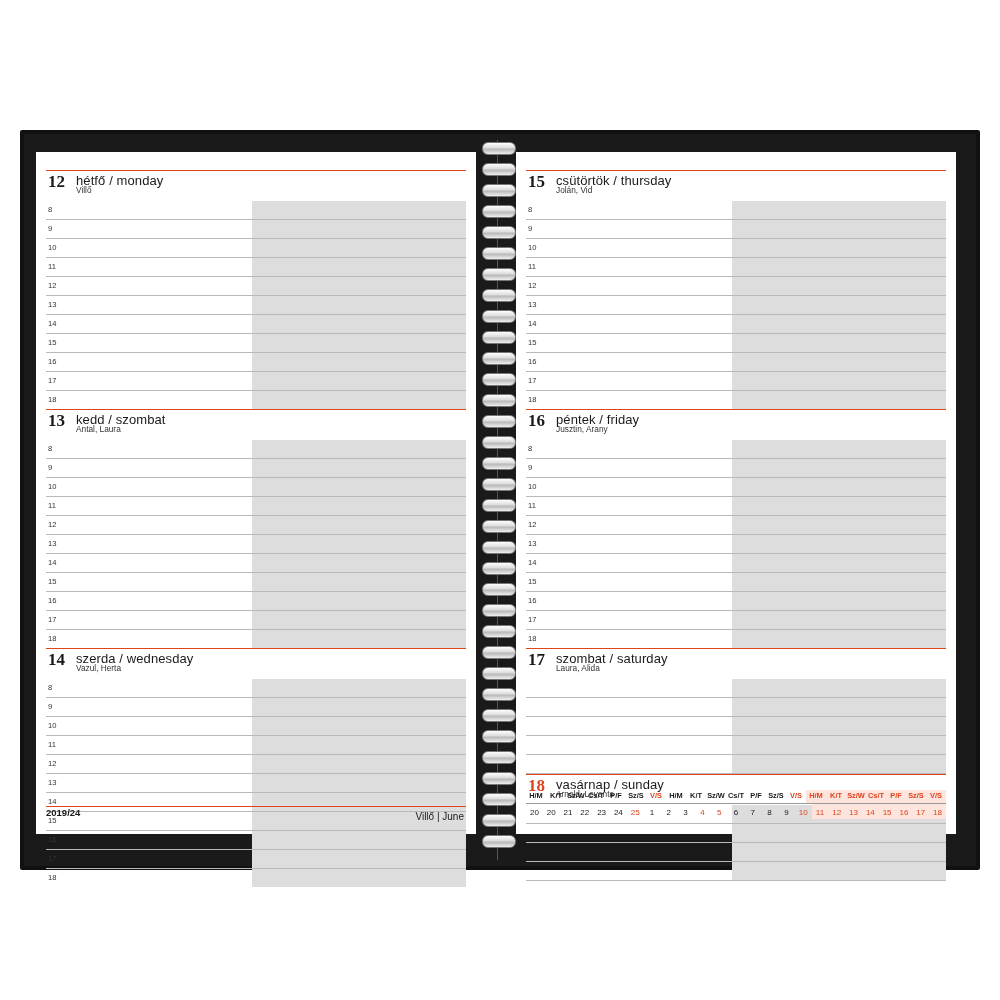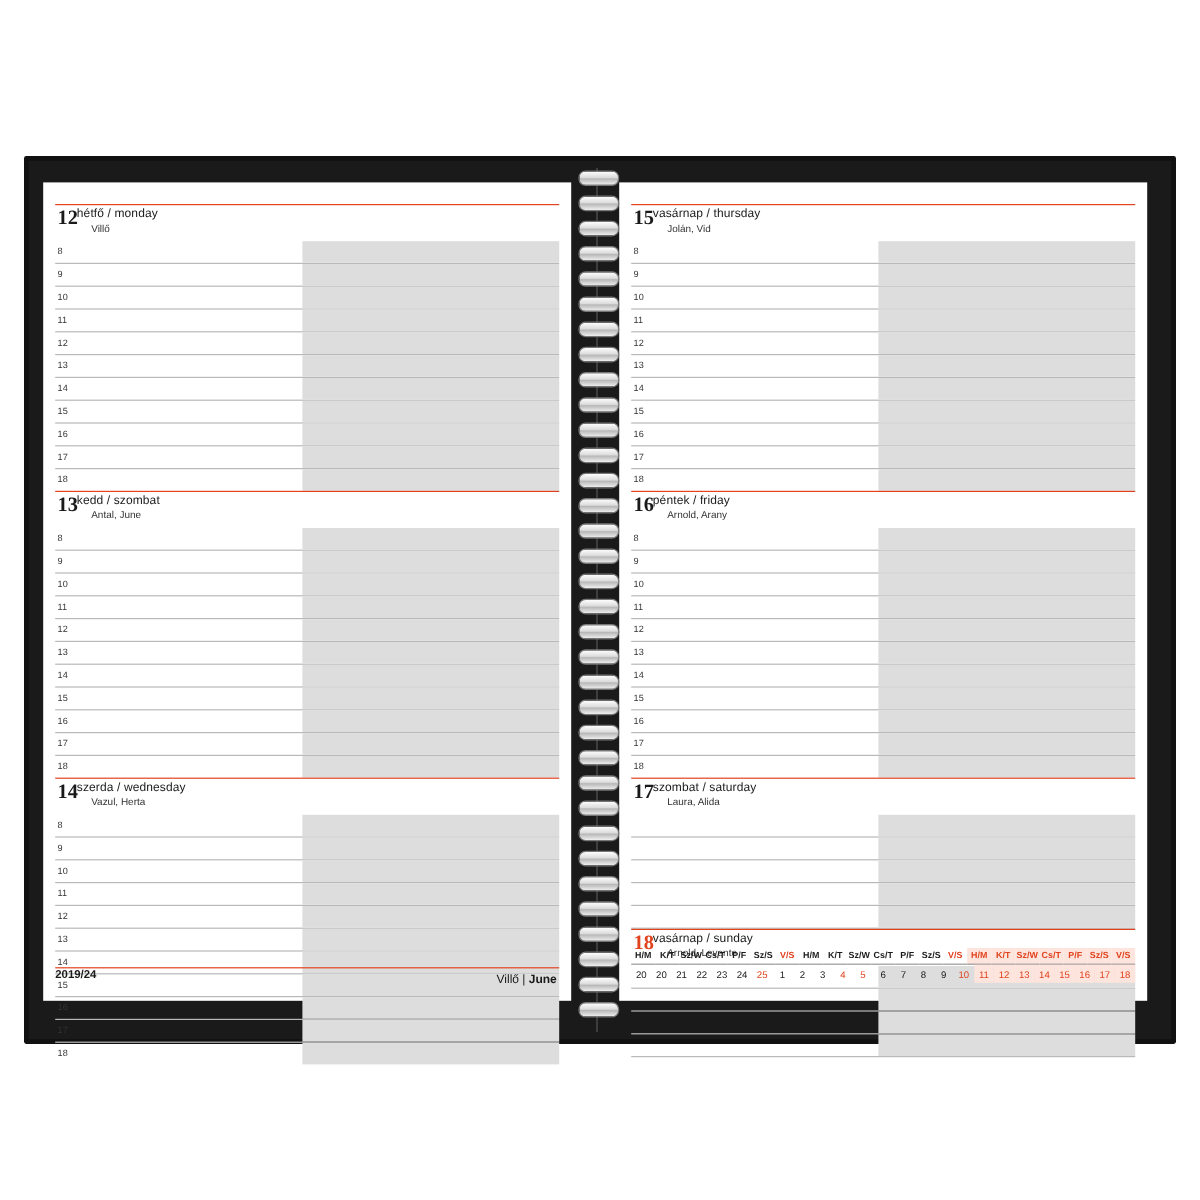--- a/index.html
+++ b/index.html
@@ -73,23 +73,23 @@
     top: 1px;
     font-size: 17px;
     font-weight: bold;
     color: #1a1a1a;
     line-height: 19px;
     font-family: "Liberation Serif", serif;
   }
   .day-num.sunday { color: #e1431f; }
   .day-title {
     position: absolute;
-    left: 18px;
+    left: 30px;
     top: 2px;
-    font-size: 10px;
+    font-size: 13px;
     color: #1a1a1a;
     letter-spacing: .1px;
   }
   .day-names {
     position: absolute;
     left: 30px;
     top: 14px;
     font-size: 8.3px;
     color: #333333;
   }
@@ -154,21 +154,21 @@
     font-weight: bold;
     color: #1a1a1a;
   }
   .footer-month {
     position: absolute;
     right: 2px;
     top: 4px;
     font-size: 10px;
     color: #1a1a1a;
   }
-  .footer-month b { font-weight: bold; margin-top: 16px; }
+  .footer-month b { font-weight: normal; margin-top: 16px; }
 
   
   .mini-cal {
     position: absolute;
     left: 10px;
     right: 10px;
     bottom: 10px;
     height: 34px;
   }
   .mini-head, .mini-days {
@@ -275,21 +275,21 @@
               <div class="hour-row last">
                 <div class="shade"></div>
                 <div class="hr-label">18</div>
               </div>
             </div>
           </div>
           <div class="day">
             <div class="day-head">
               <div class="day-num">13</div>
               <div class="day-title">kedd / szombat</div>
-              <div class="day-names">Antal, June</div>
+              <div class="day-names">Antal, Laura</div>
             </div>
             <div class="hours">
               <div class="hour-row">
                 <div class="shade"></div>
                 <div class="hr-label">8</div>
               </div>
               <div class="hour-row">
                 <div class="shade"></div>
                 <div class="hr-label">9</div>
               </div>
@@ -391,21 +391,21 @@
       <div class="footer-month"><span>Villő</span><span> | </span><b>June</b></div>
     </div>
   </div>
 
   <div class="page right">
     <div class="page-pad">
       <div id="right-days">
           <div class="day">
             <div class="day-head">
               <div class="day-num">15</div>
-              <div class="day-title">vasárnap / thursday</div>
+              <div class="day-title">csütörtök / thursday</div>
               <div class="day-names">Jolán, Vid</div>
             </div>
             <div class="hours">
               <div class="hour-row">
                 <div class="shade"></div>
                 <div class="hr-label">8</div>
               </div>
               <div class="hour-row">
                 <div class="shade"></div>
                 <div class="hr-label">9</div>
@@ -445,21 +445,21 @@
               <div class="hour-row last">
                 <div class="shade"></div>
                 <div class="hr-label">18</div>
               </div>
             </div>
           </div>
           <div class="day">
             <div class="day-head">
               <div class="day-num">16</div>
               <div class="day-title">péntek / friday</div>
-              <div class="day-names">Arnold, Arany</div>
+              <div class="day-names">Jusztin, Arany</div>
             </div>
             <div class="hours">
               <div class="hour-row">
                 <div class="shade"></div>
                 <div class="hr-label">8</div>
               </div>
               <div class="hour-row">
                 <div class="shade"></div>
                 <div class="hr-label">9</div>
               </div>

